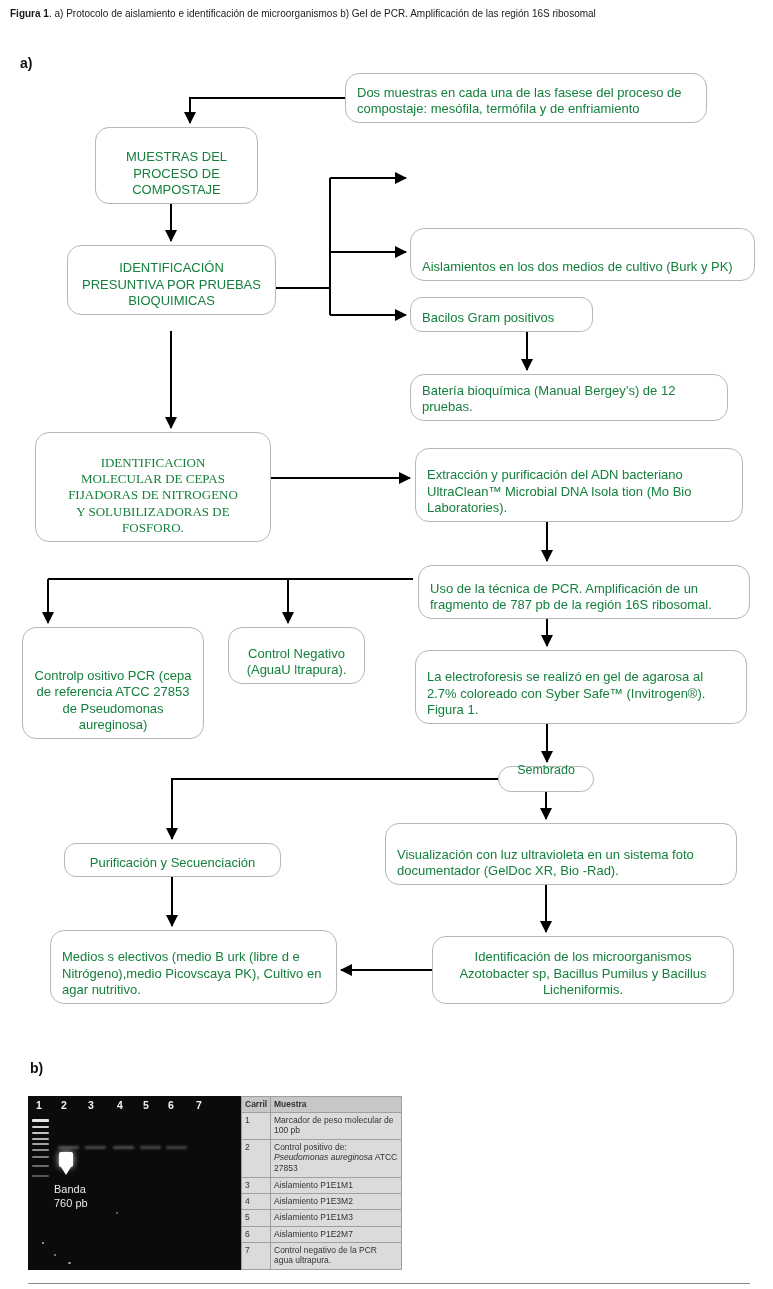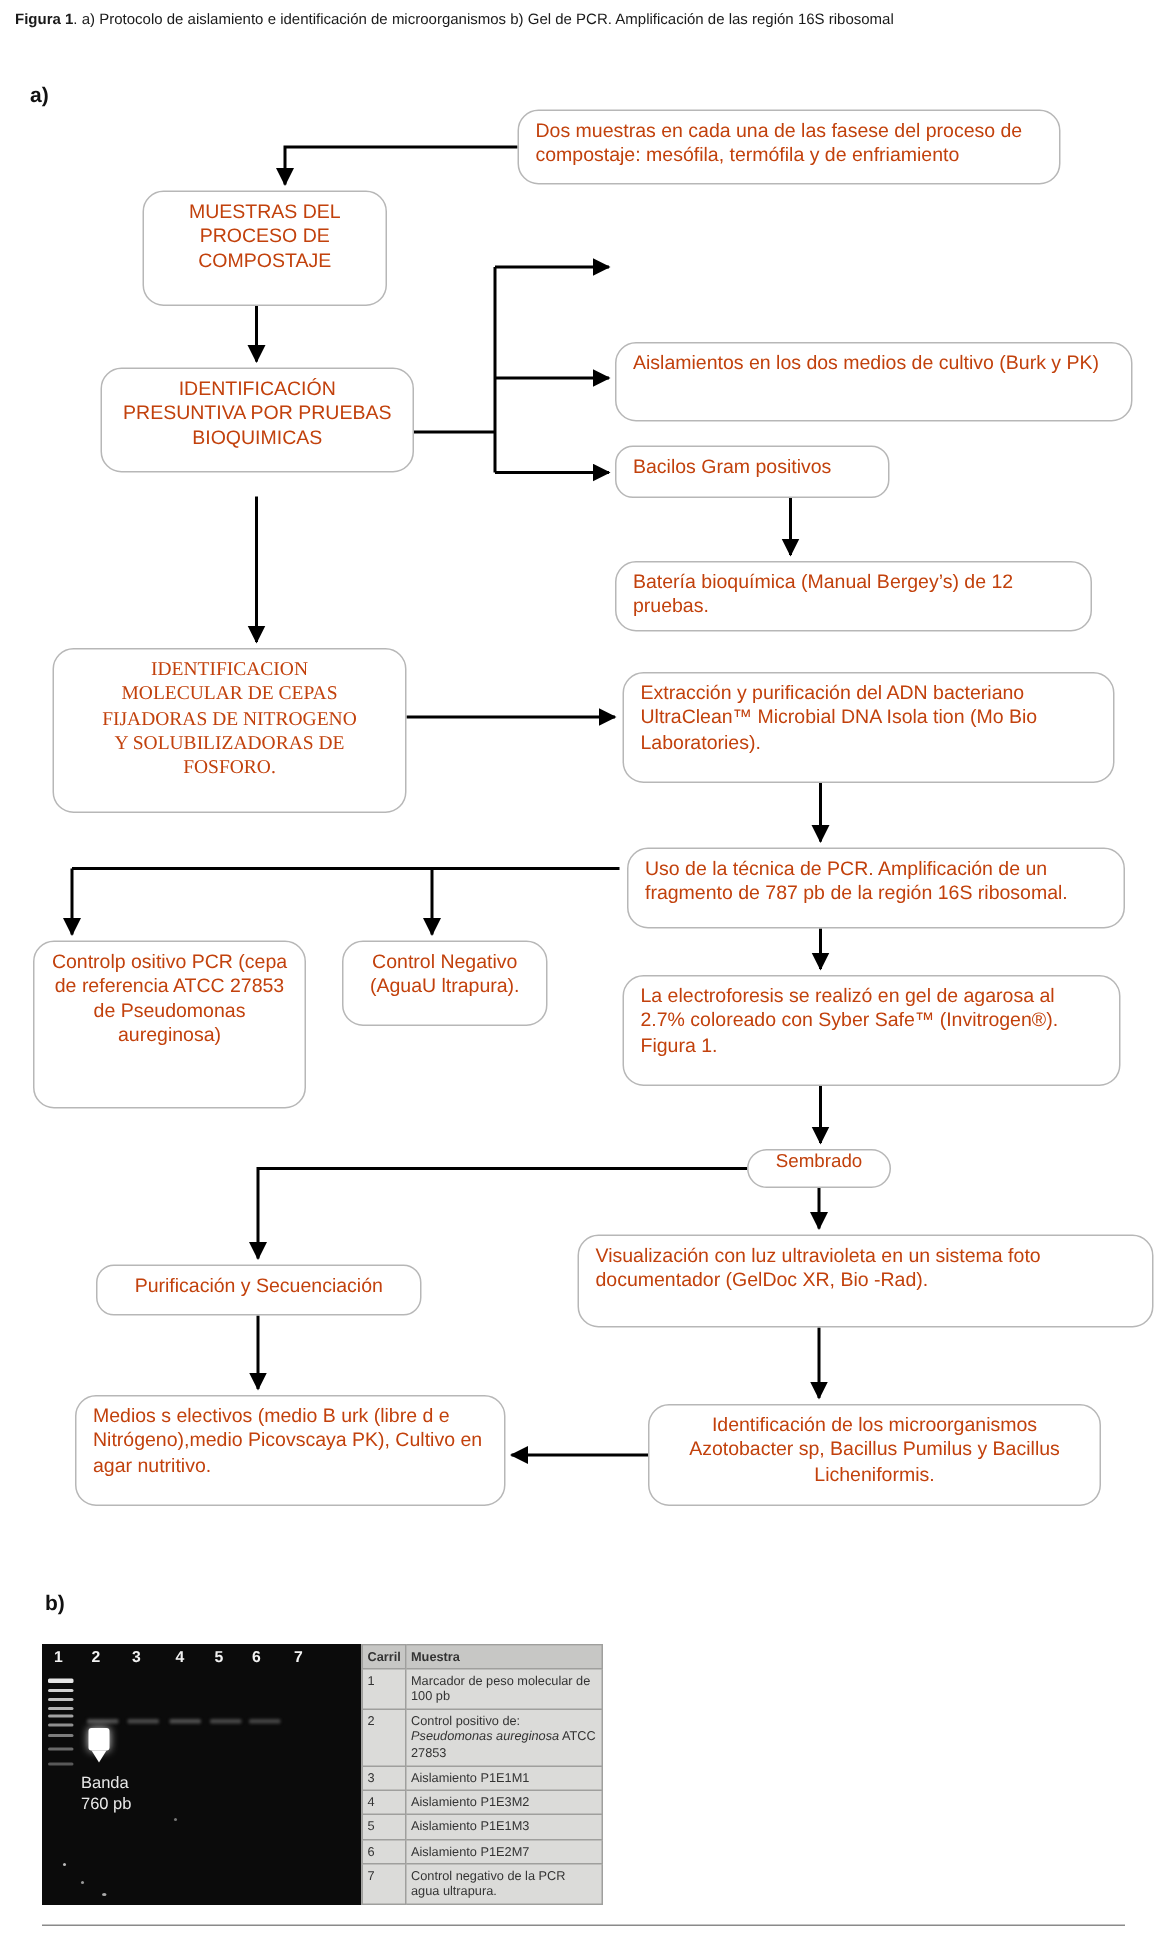--- a/index.html
+++ b/index.html
@@ -8,22 +8,22 @@
 
   .caption { position:absolute; left:10px; top:8px; width:757px;
              font-size:10px; color:#1a1a1a; letter-spacing:0; }
   .caption b { font-weight:bold; }
 
   .sec-label { position:absolute; font-weight:bold; font-size:14px; color:#111; }
 
   .arrows { position:absolute; left:0; top:0; pointer-events:none; }
 
   .fc-box { position:absolute; box-sizing:border-box; border:1px solid #b7b7b7;
-            border-radius:14px; background:#fff; display:flex; align-items:flex-start;
-            font-size:13px; color:#c2410c; line-height:1.25; padding:5px 11px; }
+            border-radius:14px; background:#fff; display:flex; align-items:flex-end;
+            font-size:13px; color:#15803d; line-height:1.25; padding:5px 11px; }
   .fc-center { justify-content:center; text-align:center; }
   .prelines { white-space:pre-line;font-family:Liberation Serif, serif; }
   .pill { border-radius:13px; font-size:12.5px; }
 
   
   .gel { position:absolute; left:28px; top:1096px; width:213px; height:174px;
          background:#0b0b0b; }
   .lane { position:absolute; top:3px; color:#f2f2f2; font-weight:bold; font-size:10.5px; }
   .lband { position:absolute; border-radius:1px; filter:blur(0.4px); }
   .sband { position:absolute; border-radius:1px; filter:blur(1px); }
@@ -132,29 +132,29 @@
     </div>
 
   <div class="fc-box fc-center" style="left:228px;top:627px;width:137px;height:57px">
       <span>Control Negativo (AguaU ltrapura).</span>
     </div>
 
   <div class="fc-box" style="left:415px;top:650px;width:332px;height:74px">
       <span>La electroforesis se realizó en gel de agarosa al 2.7% coloreado con Syber Safe™ (Invitrogen®). Figura 1.</span>
     </div>
 
-  <div class="fc-box fc-center pill" style="left:498px;top:766px;width:96px;height:26px;padding:0 8px">
+  <div class="fc-box fc-center pill" style="left:498px;top:766px;width:96px;height:26px;padding:12px 8px">
       <span>Sembrado</span>
     </div>
 
   <div class="fc-box fc-center" style="left:64px;top:843px;width:217px;height:34px;border-radius:12px">
       <span>Purificación y Secuenciación</span>
     </div>
 
-  <div class="fc-box" style="left:385px;top:823px;width:384px;height:62px">
+  <div class="fc-box" style="left:385px;top:823px;width:352px;height:62px">
       <span>Visualización con luz ultravioleta en un sistema foto documentador (GelDoc XR, Bio -Rad).</span>
     </div>
 
   <div class="fc-box" style="left:50px;top:930px;width:287px;height:74px">
       <span>Medios s electivos (medio B urk (libre d e Nitrógeno),medio Picovscaya PK), Cultivo en agar nutritivo.</span>
     </div>
 
   <div class="fc-box fc-center" style="left:432px;top:936px;width:302px;height:68px">
       <span>Identificación de los microorganismos Azotobacter sp, Bacillus Pumilus y Bacillus Licheniformis.</span>
     </div>

